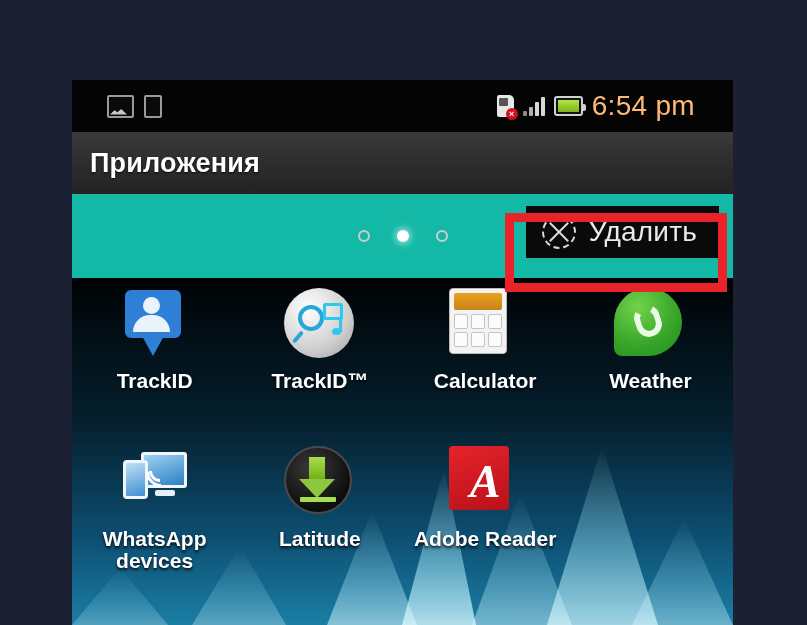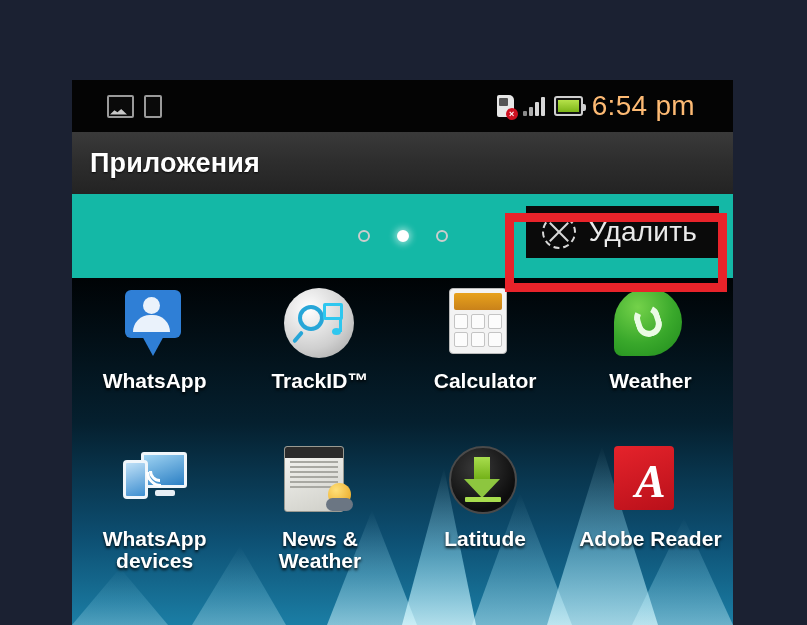--- a/index.html
+++ b/index.html
@@ -246,21 +246,21 @@
 
         <div class="app">
           <div class="ico">
             <div class="i-lat">
               <span class="pin"></span>
                 <span class="tip"></span>
               <span class="head"></span>
                 <span class="body"></span>
             </div>
           </div>
-          <div class="nm">WhatsApp</div>
+          <div class="nm">TrackID</div>
         </div>
 
         <div class="app">
           <div class="ico">
             <div class="i-trk">
               <span class="mag"></span>
                 <span class="hdl"></span>
               <span class="note"></span>
                 <span class="stem"></span>
                 <span class="ball"></span>
@@ -302,37 +302,20 @@
                 <span class="base"></span>
                 <span class="ph"></span>
               <span class="w2"></span>
                 <span class="w1"></span>
             </div>
           </div>
           <div class="nm">WhatsApp
 devices</div>
         </div>
 
-        <div class="app">
-          <div class="ico">
-            <div class="i-nw">
-              <div class="hd"></div>
-              <div class="ln"></div>
-                <div class="ln"></div>
-                <div class="ln"></div>
-              <div class="ln"></div>
-                <div class="ln"></div>
-                <div class="ln"></div>
-              <span class="sun"></span>
-                <span class="cld"></span>
-            </div>
-          </div>
-          <div class="nm">News &amp;
-Weather</div>
-        </div>
 
         <div class="app">
           <div class="ico">
             <div class="i-dl">
                 <span class="sh"></span>
                 <span class="ar"></span>
                 <span class="bar"></span>
               </div>
           </div>
           <div class="nm">Latitude</div>

